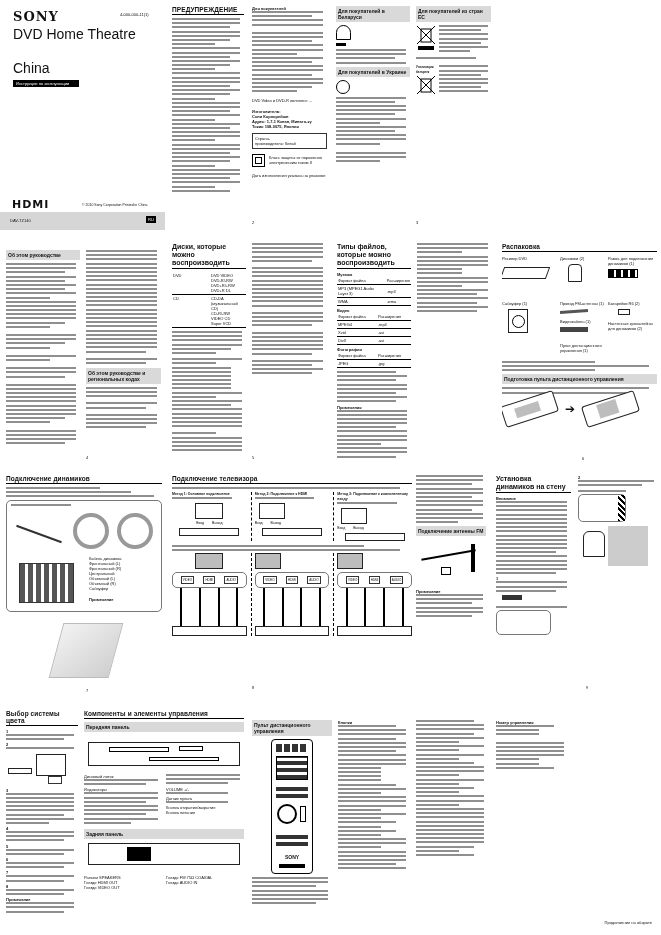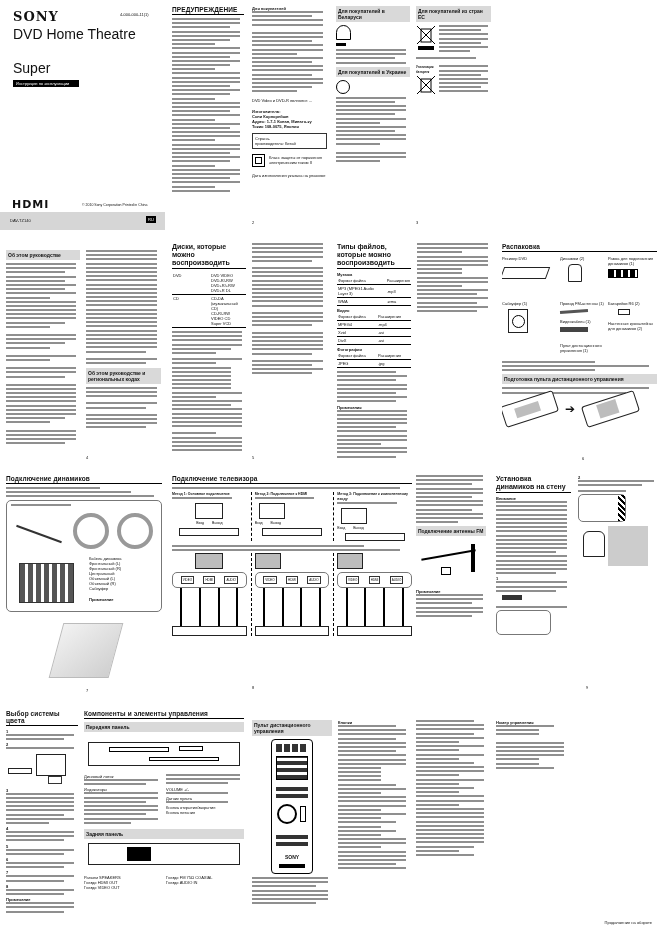--- a/index.html
+++ b/index.html
@@ -20,21 +20,21 @@
   .dev { background: #fff; border: 1px solid #222; }
   .grey-fill { background: #bdbdbd; }
 </style>
 </head>
 <body>
 
 <div class="panel" style="left:0;top:0;width:165px;height:230px;">
   <div style="position:absolute;left:13px;top:9px;font-family:'DejaVu Serif',serif;font-weight:bold;font-size:13px;letter-spacing:1px;">SONY</div>
   <div style="position:absolute;left:120px;top:12px;font-size:4px;">4-000-000-11(1)</div>
   <div style="position:absolute;left:13px;top:26px;font-size:14px;line-height:16px;">DVD Home Theatre</div>
-  <div style="position:absolute;left:13px;top:60px;font-size:14px;line-height:16px;">Super</div>
+  <div style="position:absolute;left:13px;top:60px;font-size:14px;line-height:16px;">China</div>
   <div style="position:absolute;left:13px;top:80px;background:#000;color:#fff;font-size:4px;padding:1px 3px;width:66px;white-space:nowrap;overflow:hidden;">Инструкция по эксплуатации</div>
   <div style="position:absolute;left:12px;top:198px;font-weight:900;font-size:11px;letter-spacing:1px;font-family:'DejaVu Sans',sans-serif;">HDMI</div>
   <div style="position:absolute;left:82px;top:203px;font-size:3.5px;white-space:nowrap;">© 2010 Sony Corporation   Printed in China</div>
   <div style="position:absolute;left:0;top:212px;width:165px;height:18px;background:#d6d6d6;">
     <span style="position:absolute;left:10px;top:6px;font-size:4px;">DAV-TZ140</span>
     <span style="position:absolute;left:146px;top:4px;background:#000;color:#fff;font-size:4px;padding:1px 2px;">RU</span>
   </div>
 </div>
 
 <div class="panel" style="left:172px;top:6px;width:155px;height:222px;">

